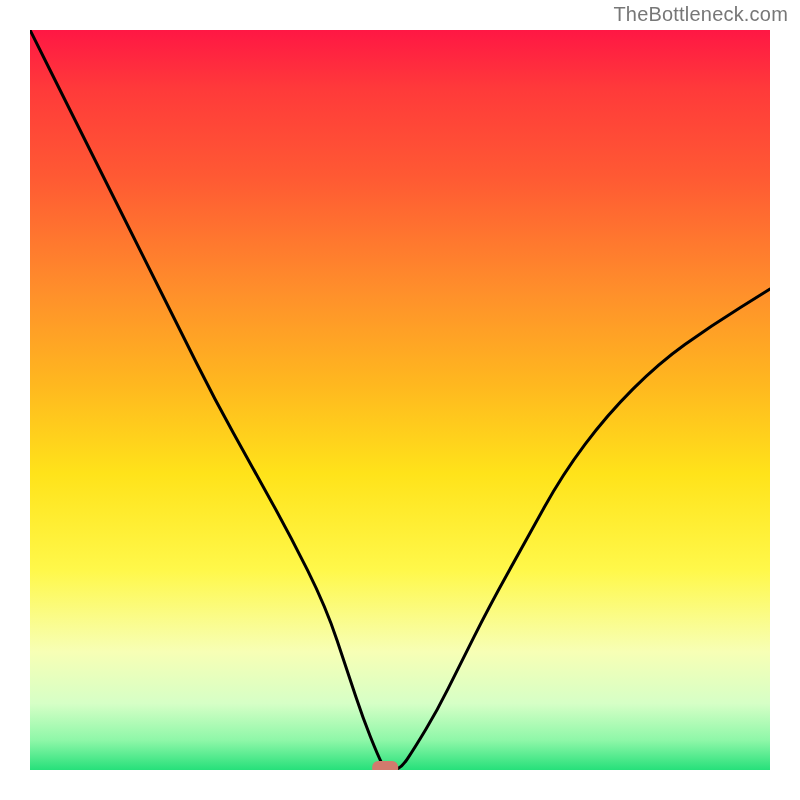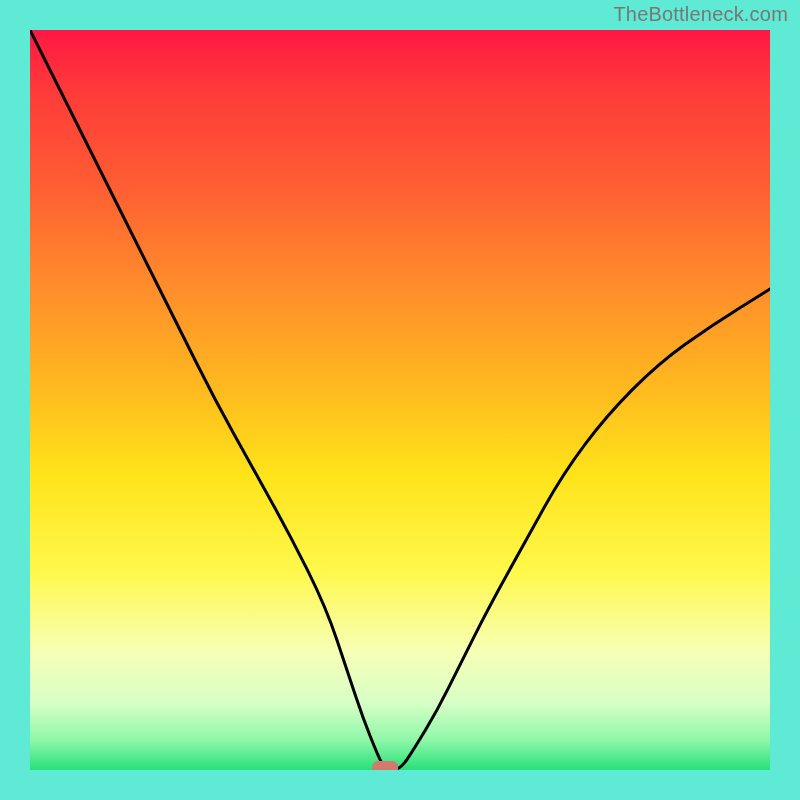--- a/index.html
+++ b/index.html
@@ -9,21 +9,21 @@
     height: 800px;
     background: #000;
     overflow: hidden;
   }
   .frame {
     position: absolute;
     left: 0;
     top: 0;
     width: 800px;
     height: 800px;
-    background: #5eead4;
+    background: #ffffff;
   }
   .plot-area {
     position: absolute;
     left: 30px;
     top: 30px;
     width: 740px;
     height: 740px;
     
     background: linear-gradient(
       to bottom,

